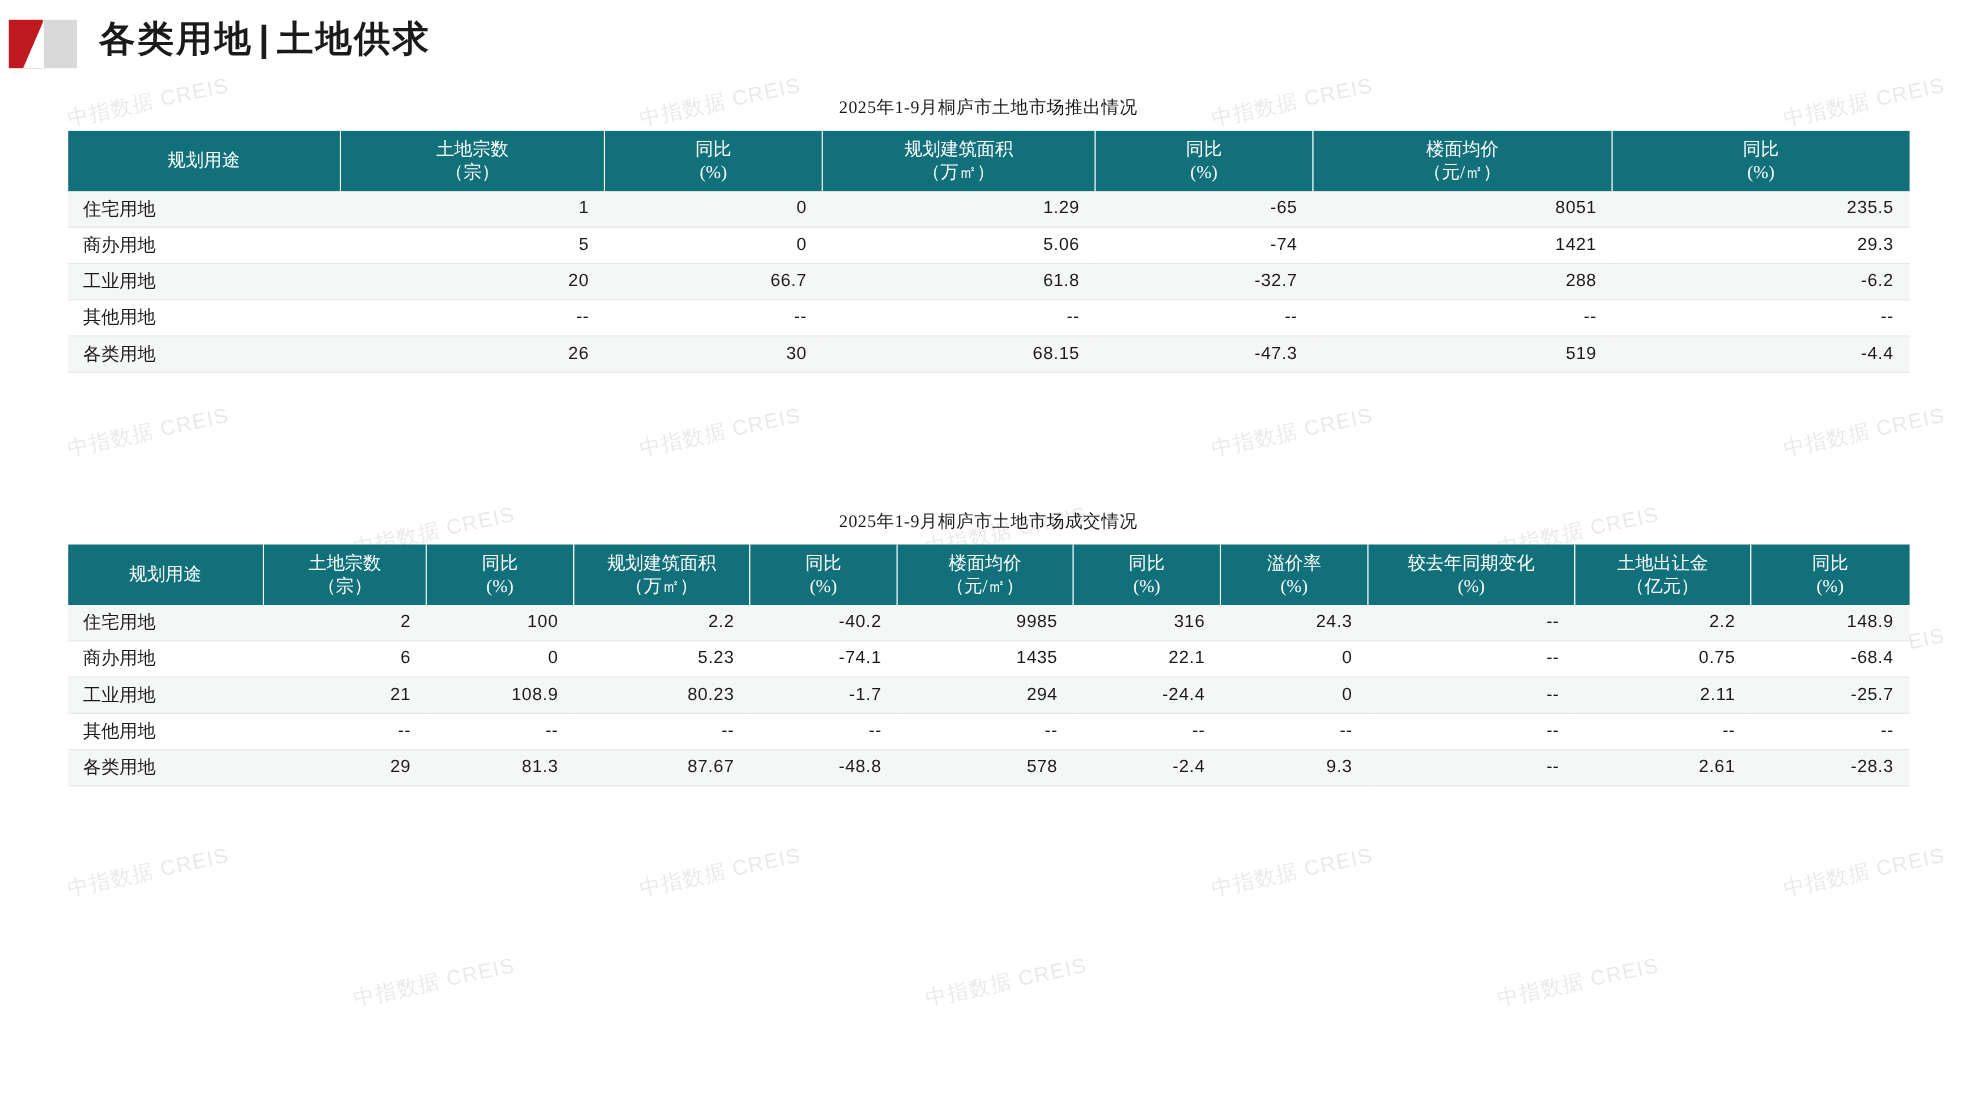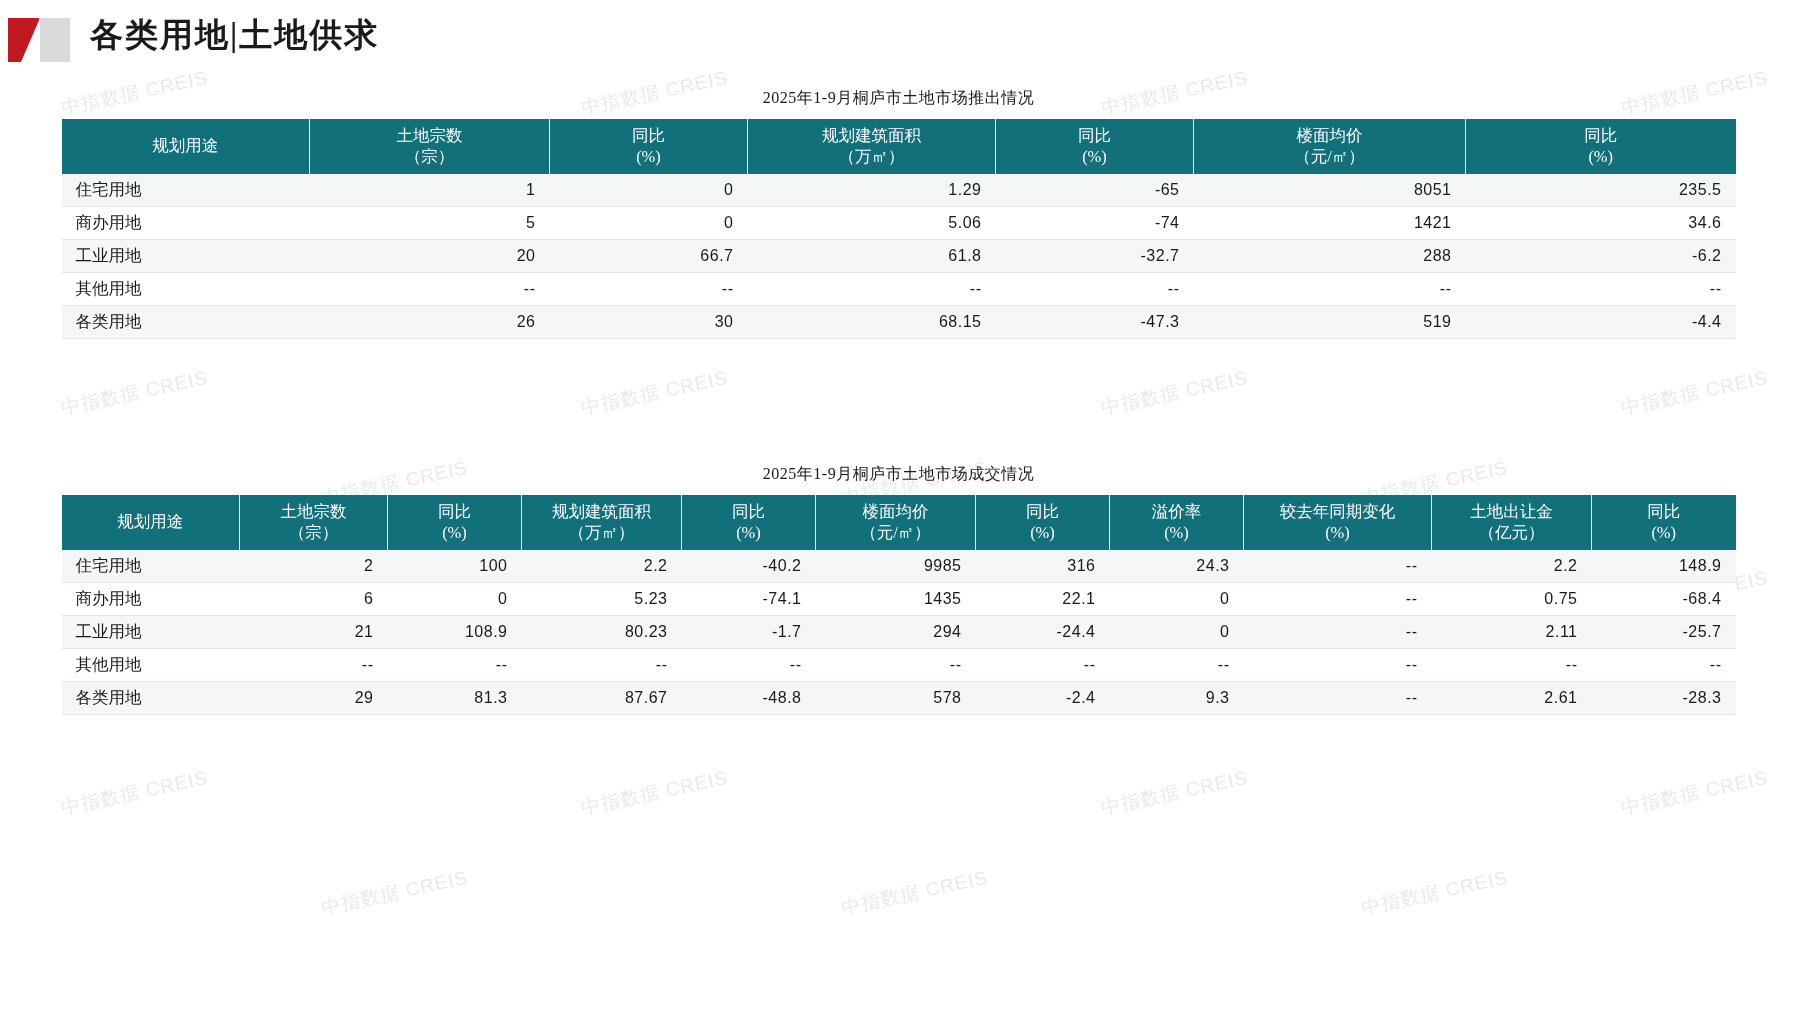--- a/index.html
+++ b/index.html
@@ -57,21 +57,21 @@
   }
   .header-title {
     position: absolute;
     left: 90px;
     top: 13px;
     font-size: 33px;
     font-weight: bold;
     letter-spacing: 2px;
     color: #1a1a1a;
     white-space: nowrap;
-    font-family: Liberation Serif, serif;
+    font-family: Liberation Mono, monospace;
     text-align: center;
   }
 
   
   .watermark {
     position: absolute;
     font-size: 19px;
     color: #000;
     opacity: 0.085;
     transform: rotate(-12deg);
@@ -248,21 +248,21 @@
           <td class="col-num">8051</td>
           <td class="col-num">235.5</td>
         </tr>
         <tr>
           <td class="col-label">商办用地</td>
           <td class="col-num">5</td>
           <td class="col-num">0</td>
           <td class="col-num">5.06</td>
           <td class="col-num">-74</td>
           <td class="col-num">1421</td>
-          <td class="col-num">34.6</td>
+          <td class="col-num">29.3</td>
         </tr>
         <tr>
           <td class="col-label">工业用地</td>
           <td class="col-num">20</td>
           <td class="col-num">66.7</td>
           <td class="col-num">61.8</td>
           <td class="col-num">-32.7</td>
           <td class="col-num">288</td>
           <td class="col-num">-6.2</td>
         </tr>

